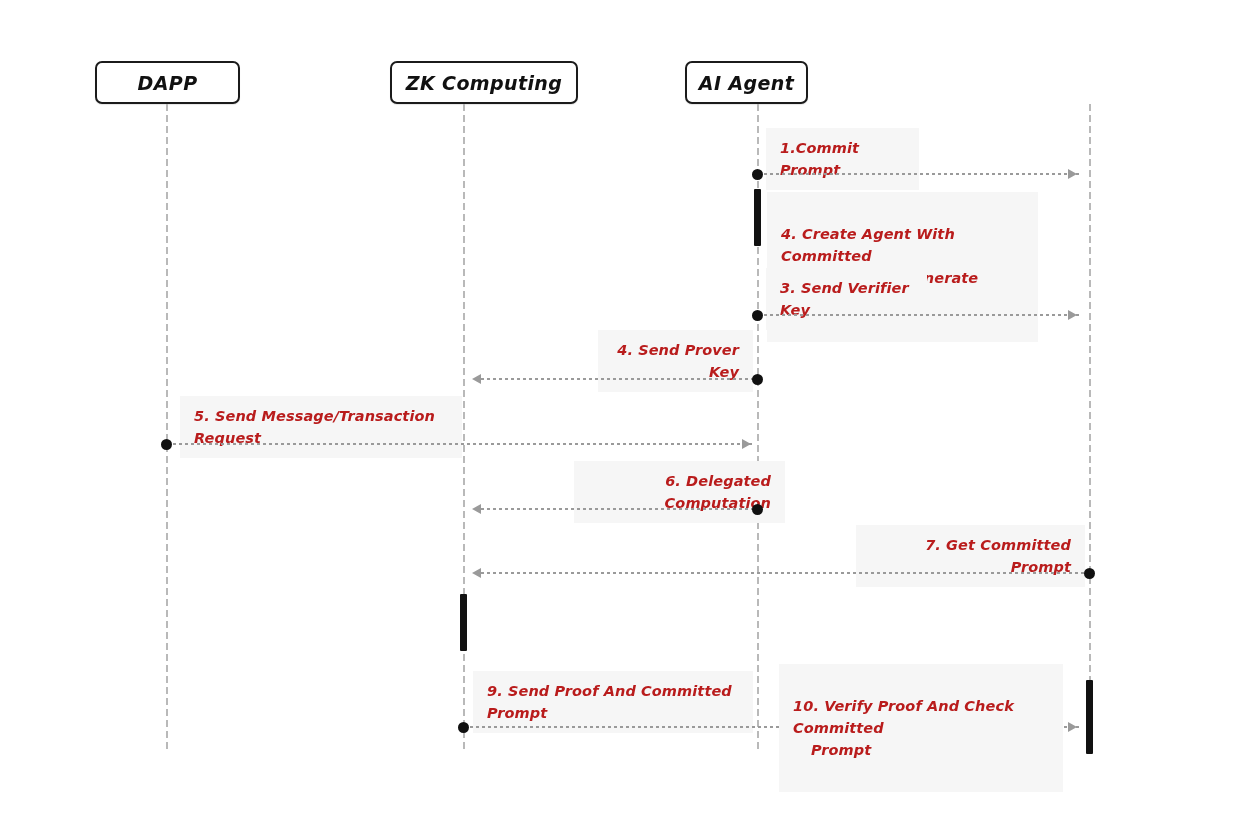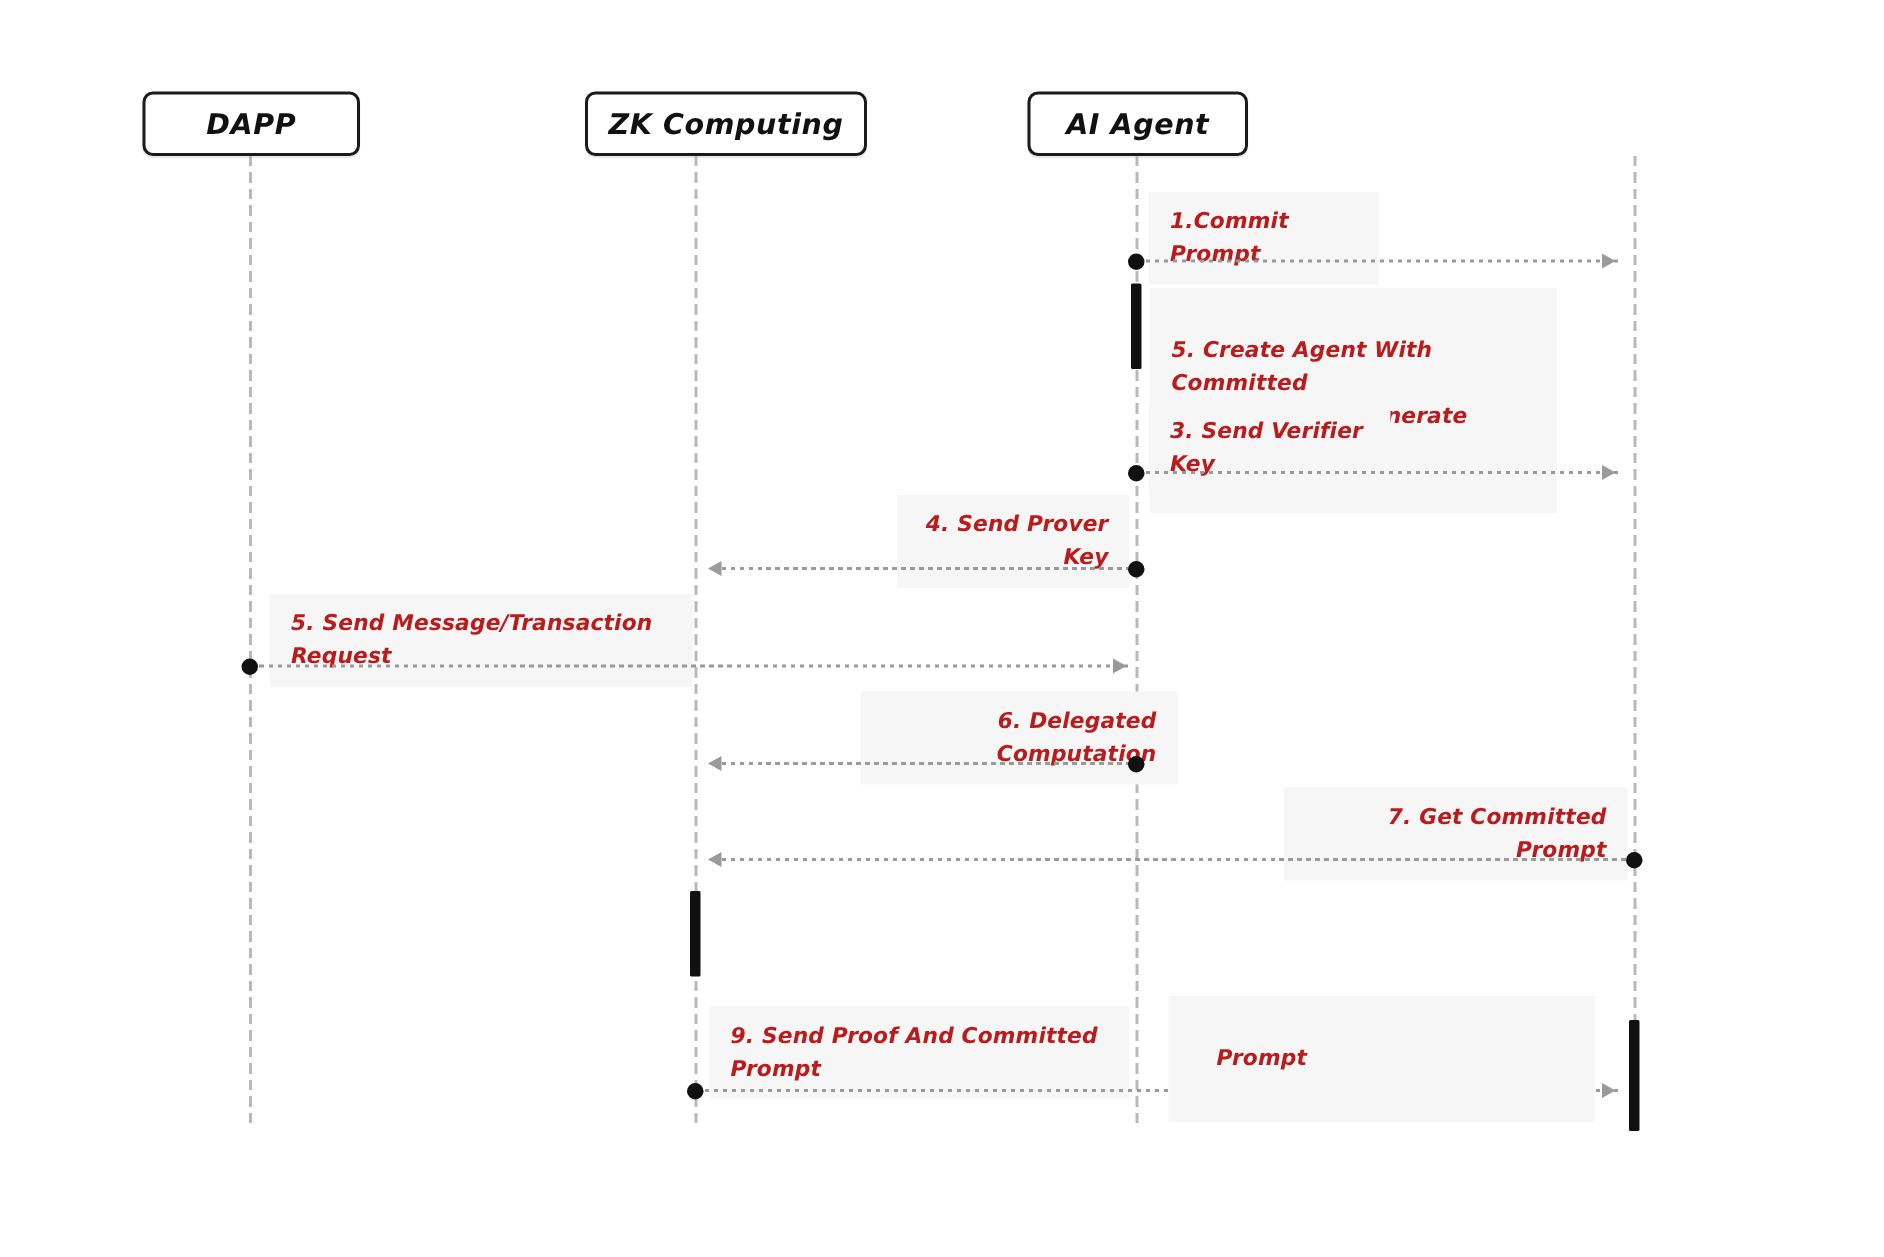--- a/index.html
+++ b/index.html
@@ -117,38 +117,38 @@
 <div id="diagram">
 
   <div class="participant" style="left:95px; top:61px; width:145px;">
     <span class="pname">DAPP</span>
   </div>
 
   <div class="participant" style="left:370px; top:61px; width:188px;margin-left:20px;">
     <span class="pname">ZK Computing</span>
   </div>
 
-  <div class="participant" style="left:685px; top:61px; width:147px;">
+  <div class="participant" style="left:685px; top:61px; width:123px;">
     <span class="pname">AI Agent</span>
   </div>
 
 
   <div class="lifeline" style="left:166px; top:104px; height:648px;"></div>
   <div class="lifeline" style="left:463px; top:104px; height:648px;"></div>
   <div class="lifeline" style="left:757px; top:104px; height:648px;"></div>
   <div class="lifeline" style="left:1089px; top:104px; height:648px;"></div>
 
   <div class="label" style="left:766px; top:128px; width:153px;">1.Commit Prompt</div>
   <div class="msgline" style="left:758px; top:173px; width:322px;"></div>
   <div class="srcdot" style="left:752px; top:169px;"></div>
   <div class="arrowhead right" style="left:1068px; top:169px;"></div>
 
   <div class="activation" style="left:754px; top:189px; height:57px;"></div>
   <div class="label hang" style="left:767px; top:192px; width:271px;">
-    <span>5. Create Agent With Committed</span>
+    <span>4. Create Agent With Committed</span>
     <span class="cont">Prompt And Generate Circuit.</span>
   </div>
 
   <div class="label" style="left:766px; top:268px; width:161px;">3. Send Verifier Key</div>
   <div class="msgline" style="left:758px; top:314px; width:322px;"></div>
   <div class="srcdot" style="left:752px; top:310px;"></div>
   <div class="arrowhead right" style="left:1068px; top:310px;"></div>
 
   <div class="label right-align" style="left:598px; top:330px; width:155px;">4. Send Prover Key</div>
   <div class="msgline" style="left:481px; top:378px; width:277px;"></div>
@@ -172,16 +172,17 @@
 
   <div class="activation" style="left:460px; top:594px; height:57px;"></div>
 
   <div class="label" style="left:473px; top:671px; width:280px;">9. Send Proof And Committed Prompt</div>
   <div class="msgline" style="left:464px; top:726px; width:616px;"></div>
   <div class="srcdot" style="left:458px; top:722px;"></div>
   <div class="arrowhead right" style="left:1068px; top:722px;"></div>
 
   <div class="activation" style="left:1086px; top:680px; height:74px;"></div>
   <div class="label hang" style="left:779px; top:664px; width:284px;">
+    <span>10. Verify Proof And Check Committed</span>
     <span class="cont">Prompt</span>
   </div>
 
 </div>
 
 </body></html>

